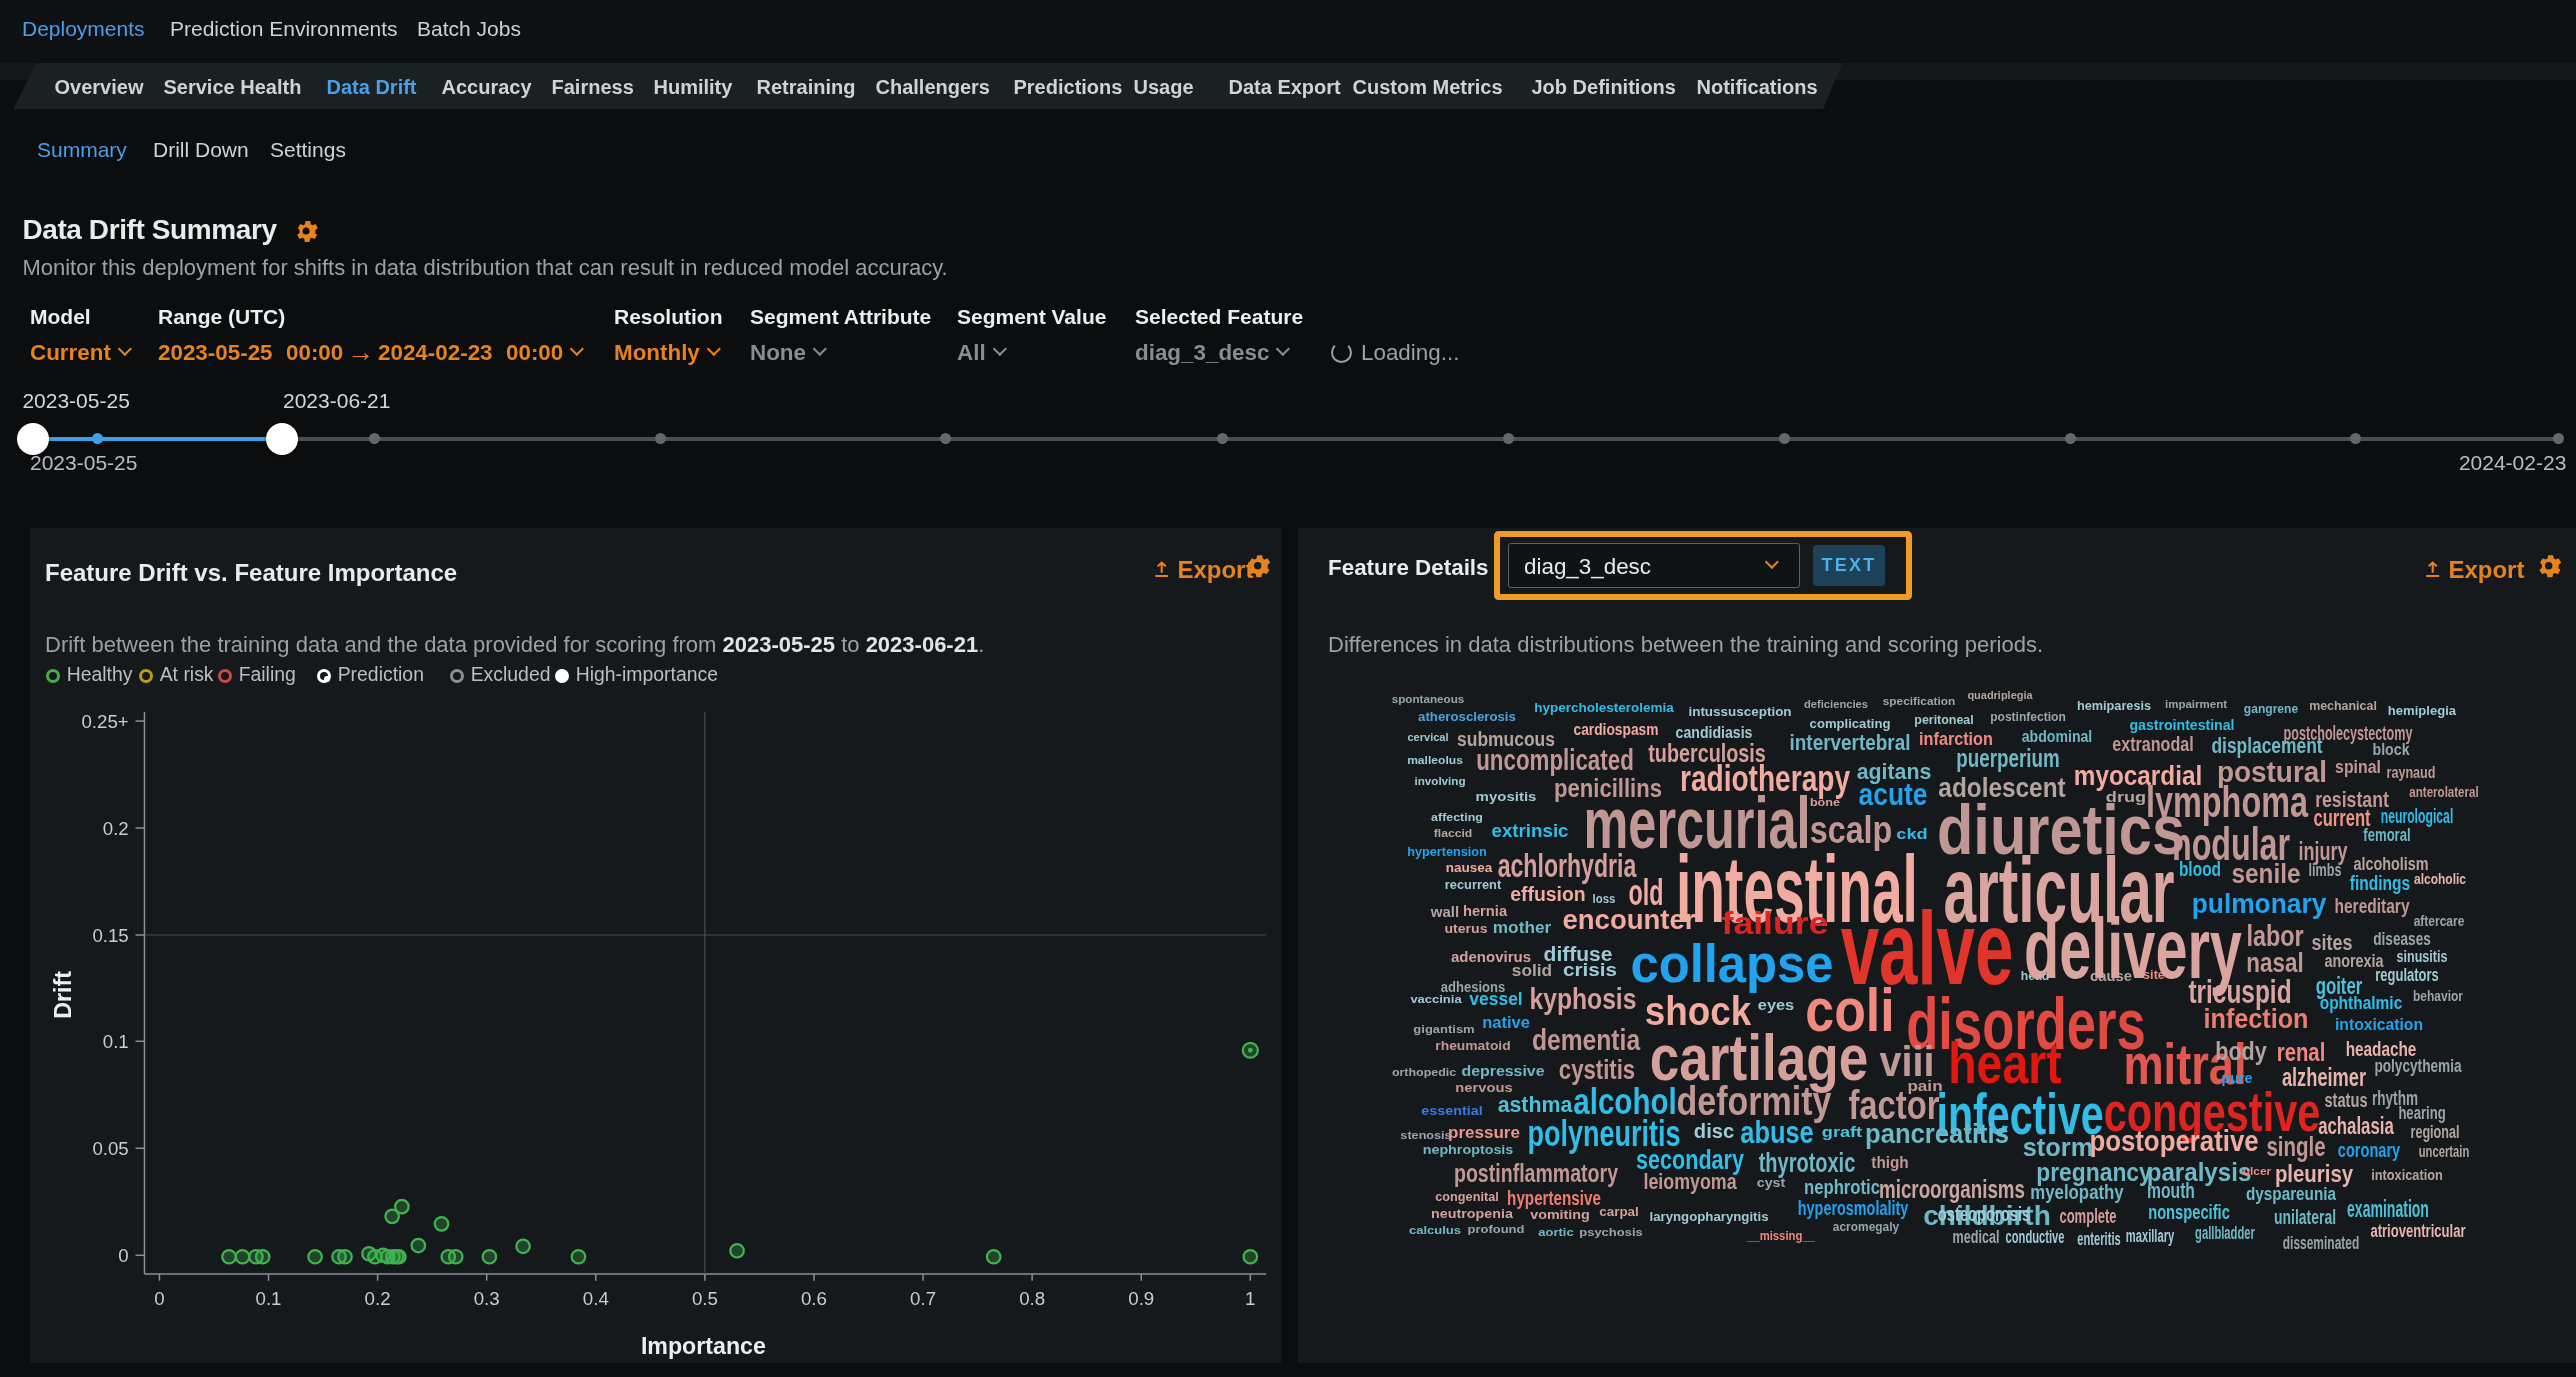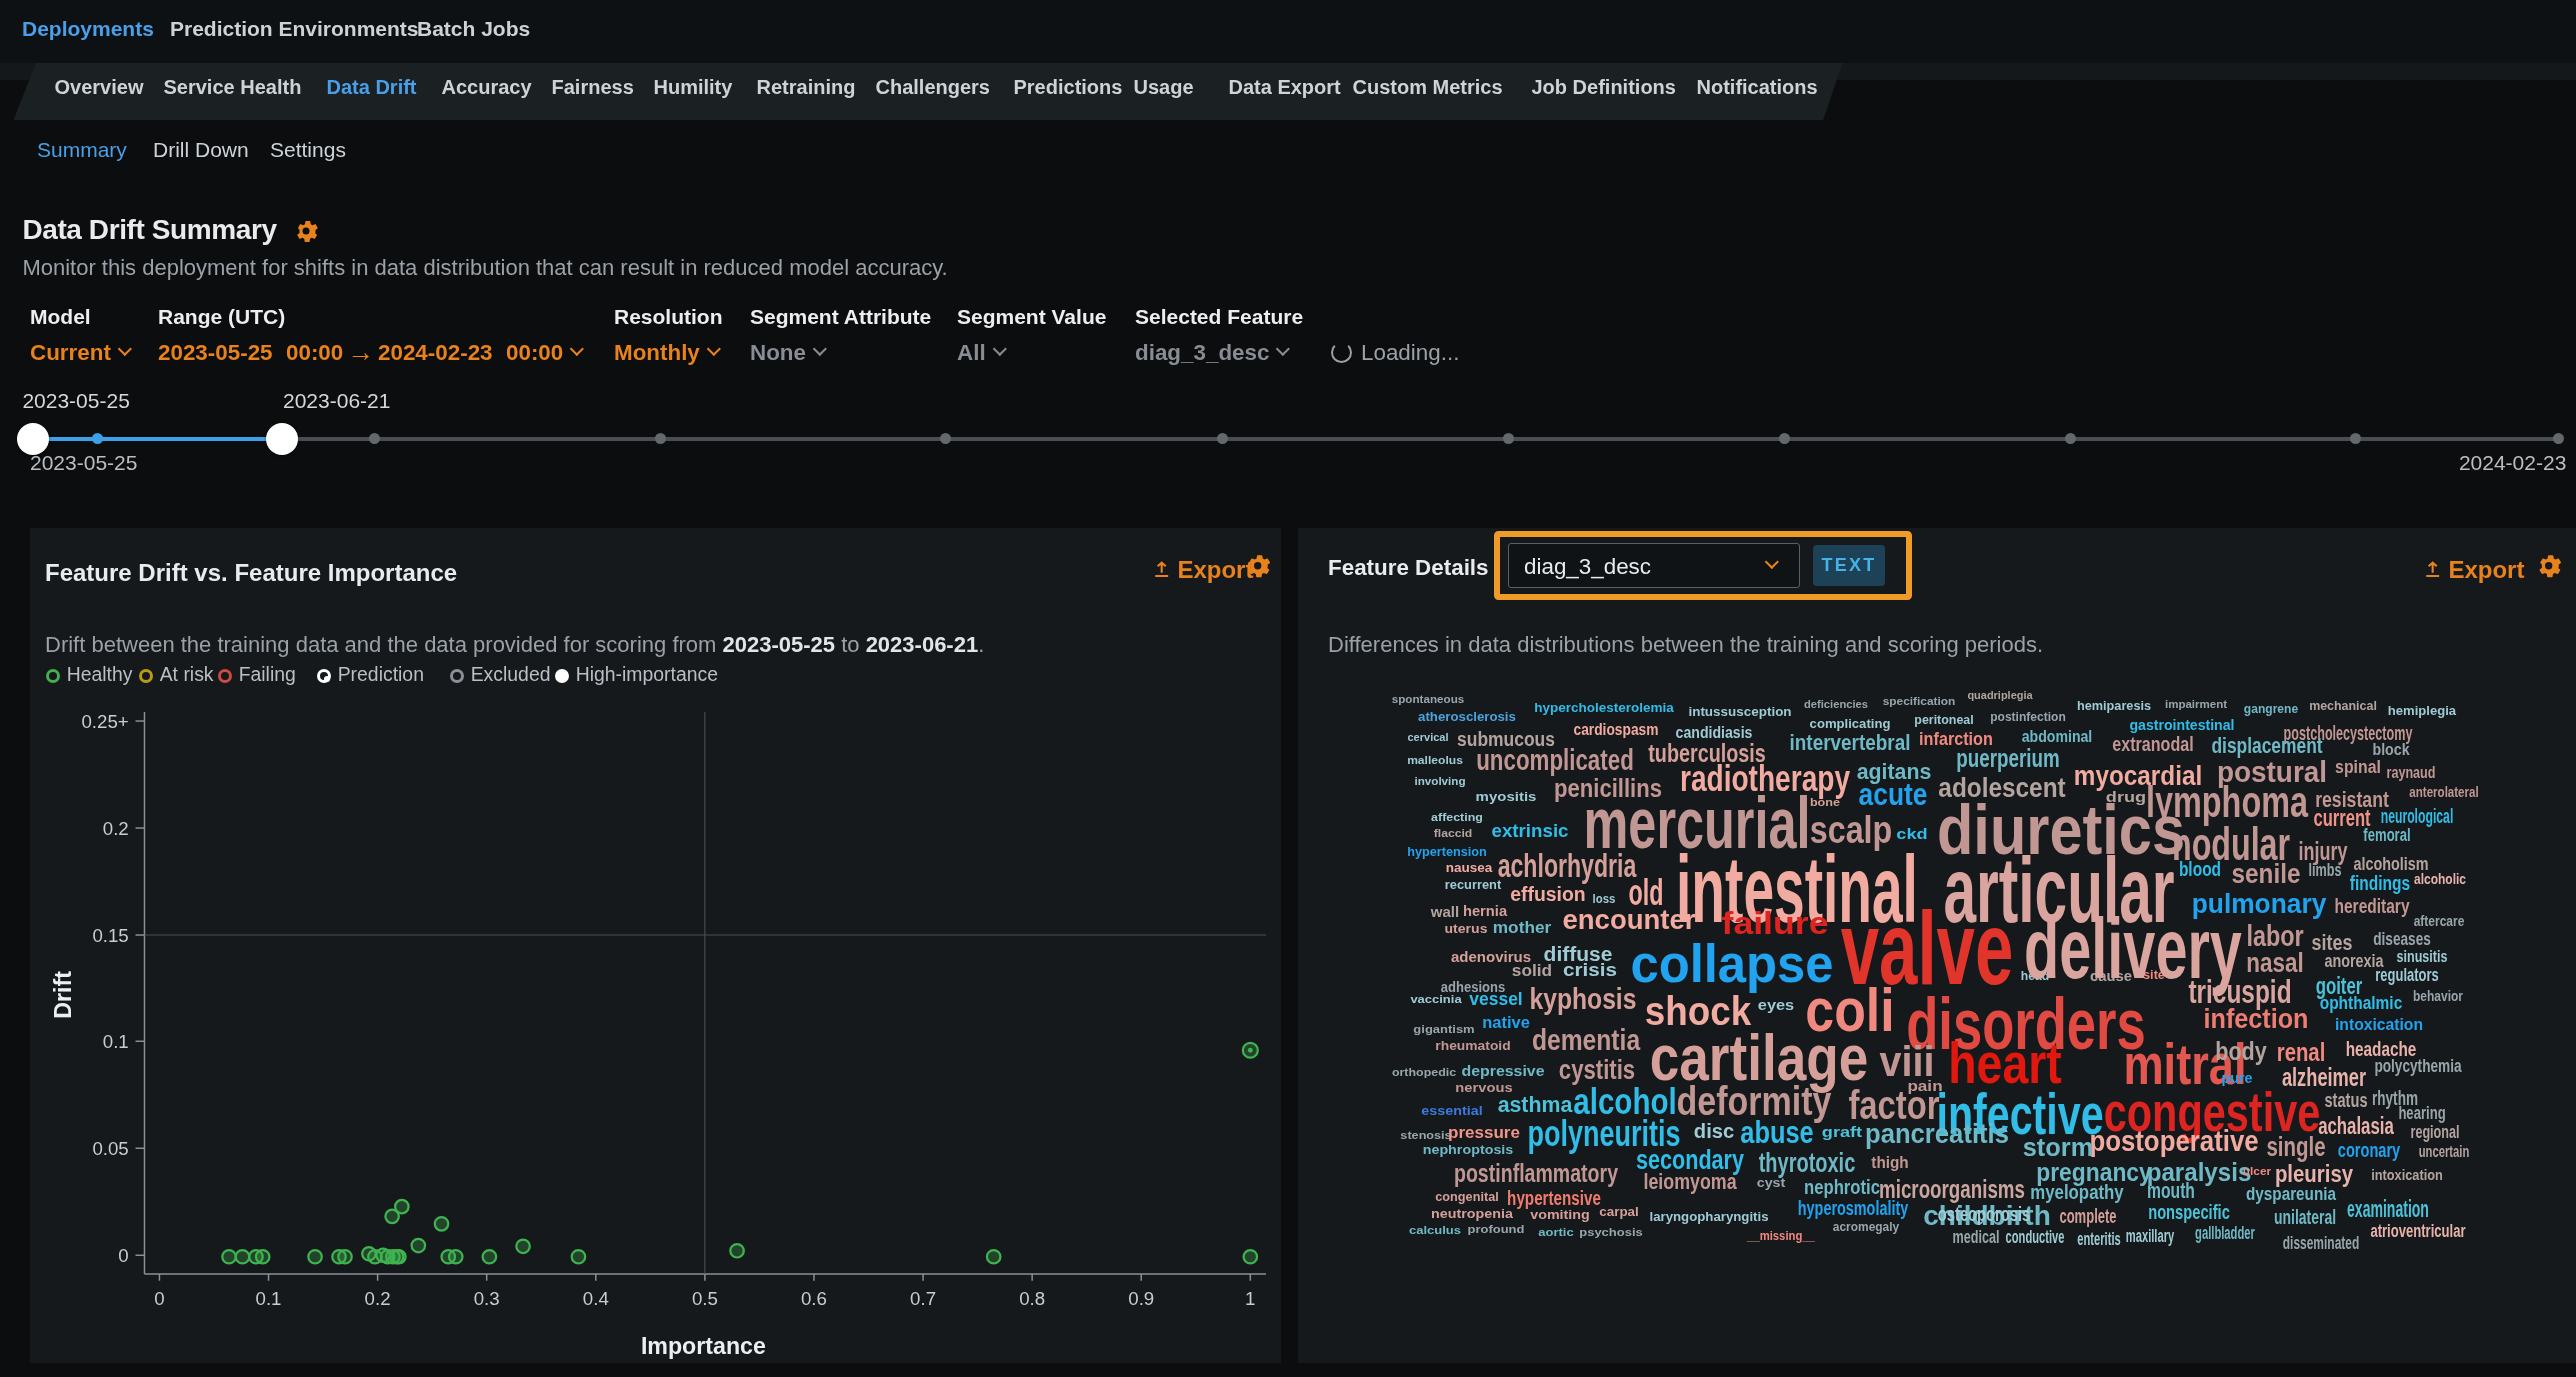--- a/index.html
+++ b/index.html
@@ -1,20 +1,20 @@
 <!DOCTYPE html>
 <html style="font-size:12px"><head><meta charset="utf-8"><style>
 * { margin:0; padding:0; box-sizing:border-box; }
 html,body { width:2576px; height:1378px; background:#0b0d0f; overflow:hidden;
   font-family:"Liberation Sans", sans-serif; color:#e9ebec; }
 .abs { position:absolute; }
-#nav1 { position:absolute; left:0; top:0; width:100%; height:63px; background:#0e1114;font-weight:bold; }
+#nav1 { position:absolute; left:0; top:0; width:100%; height:63px; background:#0e1114; }
 #nav1 span { position:absolute; top:16.5px; font-size:21px; color:#cdd2d6; }
 #nav2top { position:absolute; left:0; top:63px; width:100%; height:16.5px; background:#15181b; }
-#nav2 { position:absolute; left:13.5px; top:63px; width:1829px; height:57px; background:#1b2023;
+#nav2 { position:absolute; left:13.5px; top:63px; width:1829px; height:46px; background:#1b2023;
   clip-path:polygon(22.4px 0, 100% 0, calc(100% - 19.4px) 100%, 0 100%); }
 #nav2 span { position:absolute; top:12.7px; font-size:20px; font-weight:700; color:#ced3d7; }
 #nav3 span { position:absolute; font-size:21px; color:#ced3d7; top:138px; }
 .blue { color:#4a9fe8 !important; }
 .orange { color:#e8821c !important; }
 h1 { position:absolute; left:22.4px; top:214px; font-size:28px; font-weight:700; letter-spacing:-0.4px; }
 #sub { position:absolute; left:22.4px; top:255px; font-size:22px; color:#9aa1a7; }
 .flabel { position:absolute; top:305px; font-size:21px; font-weight:700; color:#eceeef; }
 .fval { position:absolute; top:340px; font-size:22.4px; font-weight:700; }
 .gray { color:#878d92 !important; }

